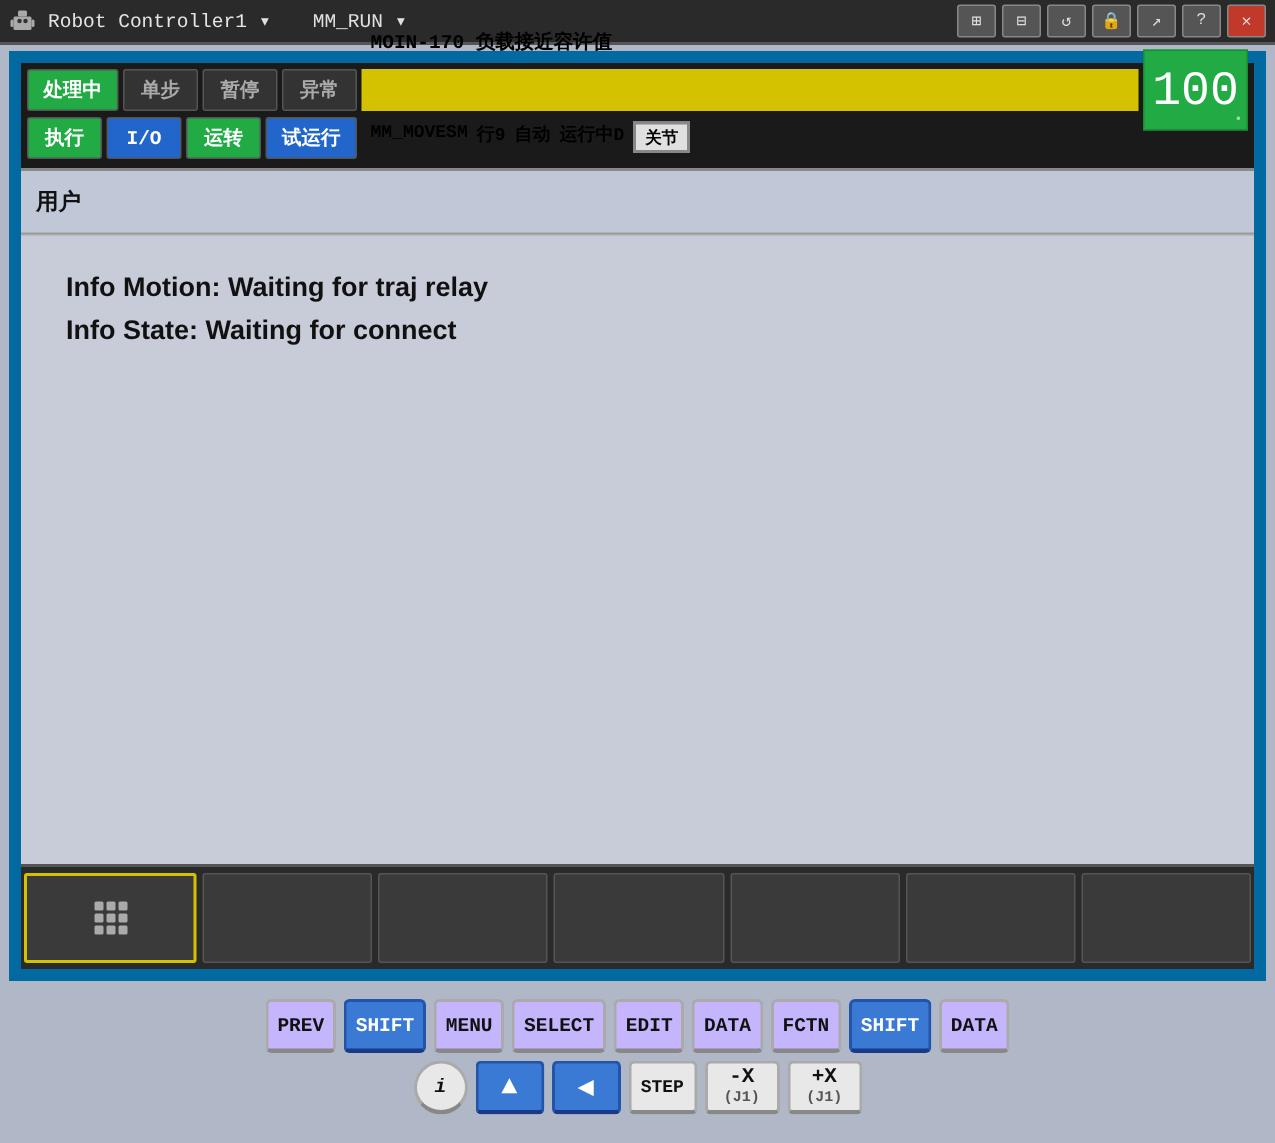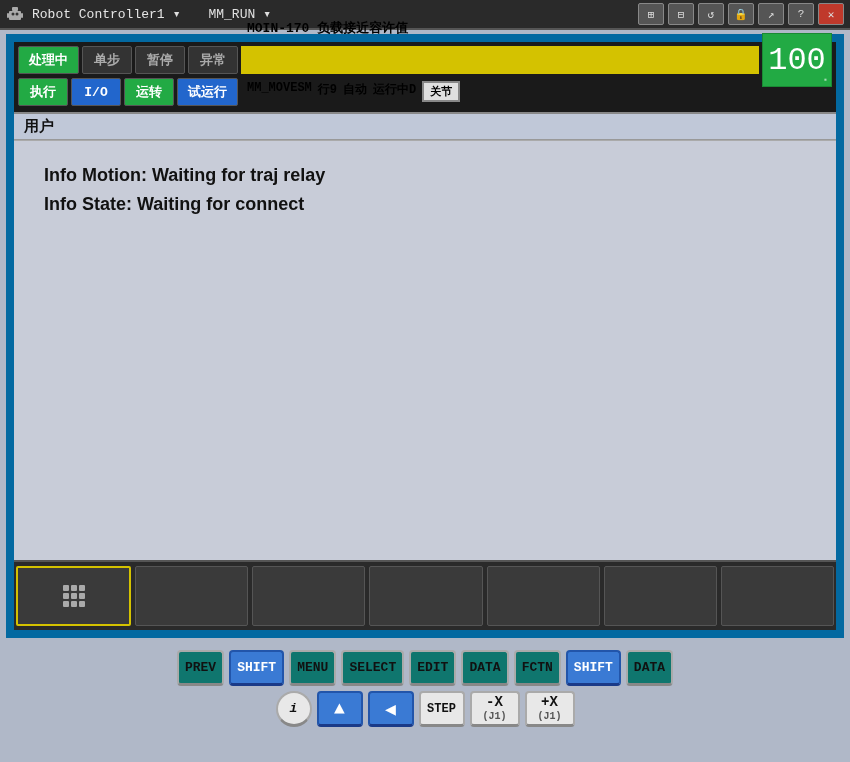--- a/index.html
+++ b/index.html
@@ -134,21 +134,21 @@
       display: flex;
       align-items: flex-start;
       height: 34px;
       gap: 3px;
       padding: 0 4px 3px 4px;
     }
 
     
     #user-bar {
       background: #c0c8d8;
-      height: 28px;
+      height: 44px;
       display: flex;
       align-items: center;
       padding: 0 10px;
       border-top: 2px solid #888;
       border-bottom: 1px solid #999;
     }
     #user-bar span {
       font-size: 15px;
       font-weight: bold;
       color: #111;
@@ -210,21 +210,21 @@
     }
     #keyboard-row2 {
       display: flex;
       gap: 5px;
       align-items: center;
     }
     .key {
       height: 36px;
       min-width: 46px;
       padding: 0 6px;
-      background: #0f766e;
+      background: #c4b5fd;
       border: 2px solid #aaa;
       border-bottom: 3px solid #888;
       border-radius: 4px;
       font-size: 13px;
       font-weight: bold;
       display: flex;
       align-items: center;
       justify-content: center;
       cursor: pointer;
       color: #111;

